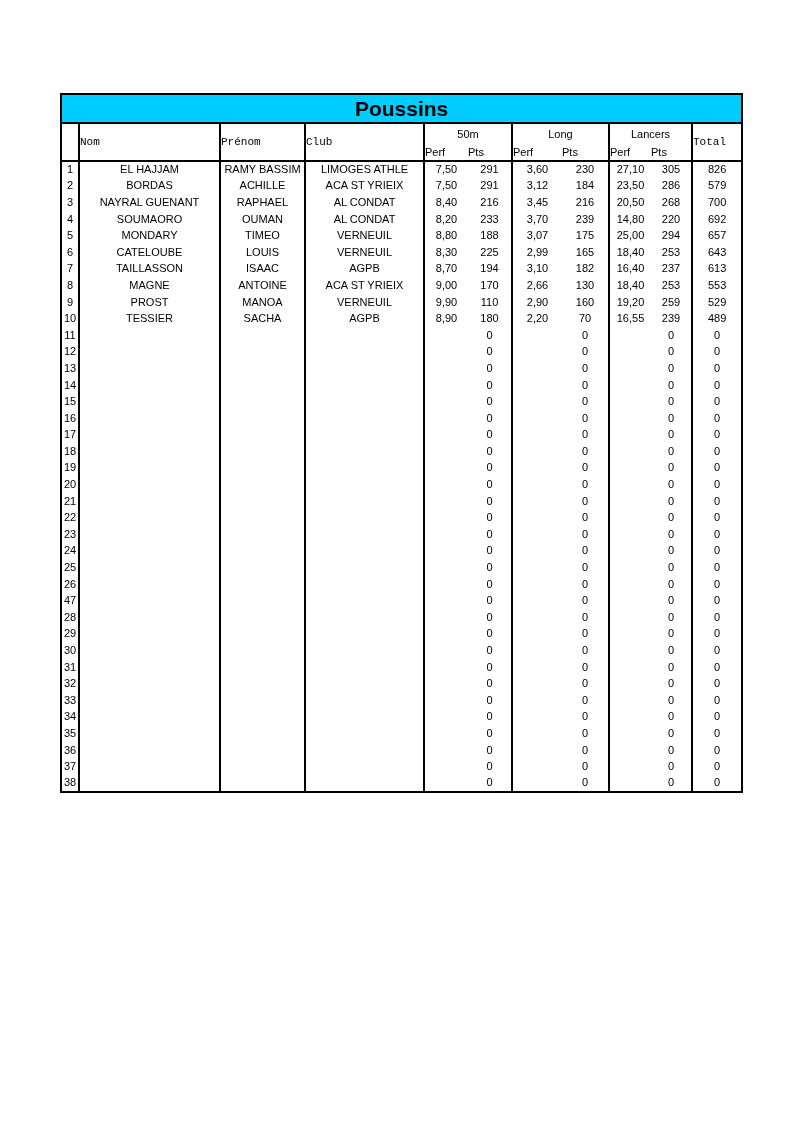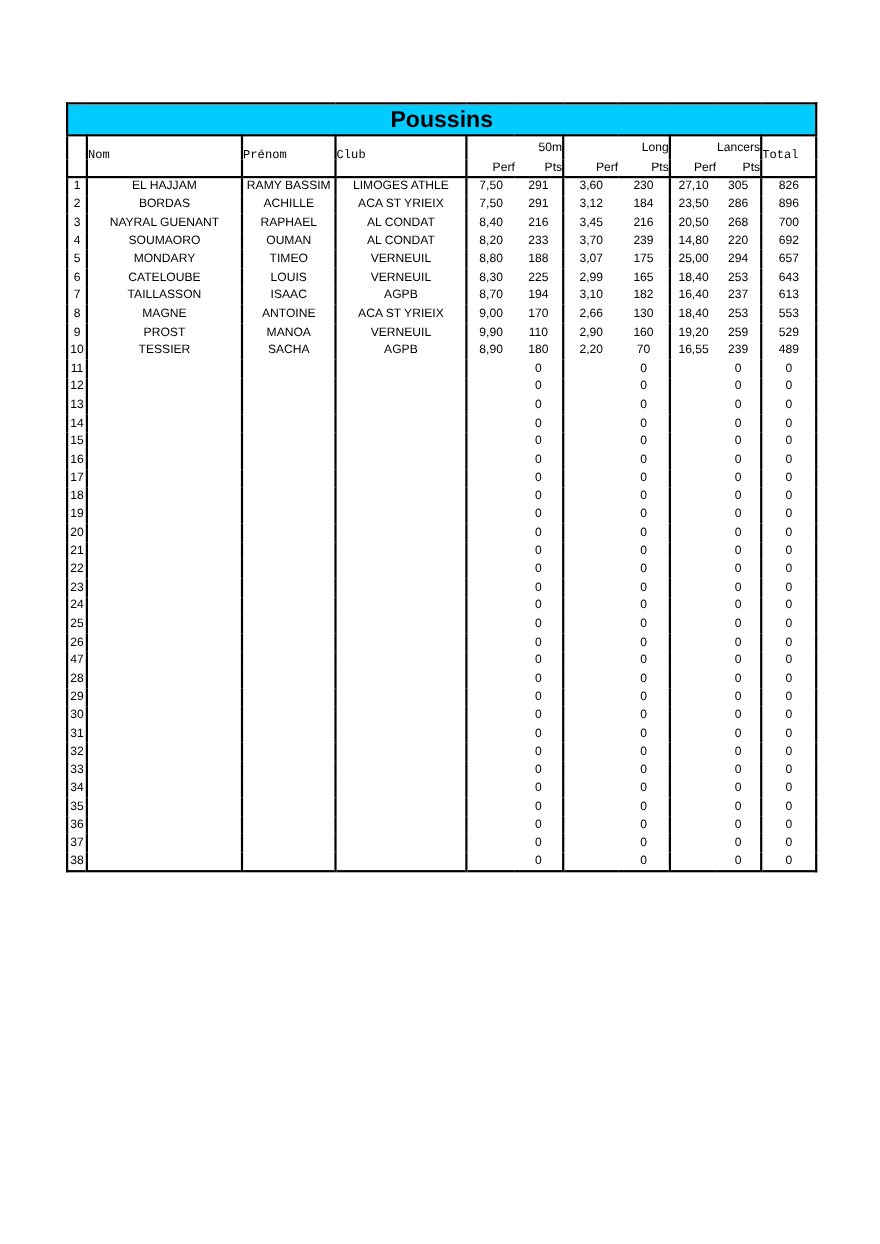--- a/index.html
+++ b/index.html
@@ -32,22 +32,22 @@
   tr.title-row td {
     height:27px;
     text-align:center;
     font-size:21px;
     font-weight:bold;
     border-bottom:2px solid #000;
   }
   tr.h1 th { height:21px; vertical-align:middle; }
   tr.h2 th { height:15px; vertical-align:middle; border-bottom:2px solid #000; }
   .colh { font-weight:bold; text-align:left;font-family:Liberation Mono, monospace; }
-  .grph { font-weight:bold; text-align:right; vertical-align:top; padding-top:4px; }
-  .sub  { font-weight:bold; text-align:right; }
+  .grph { font-weight:bold; text-align:center; vertical-align:top; padding-top:4px; }
+  .sub  { font-weight:bold; text-align:left; }
   .bR { border-right:2px solid #000; }
   .bB { border-bottom:2px solid #000; }
   tbody tr { height:16.6px; }
   .td-rank   { text-align:center; font-weight:bold; border-right:2px solid #000; }
   .td-nom    { text-align:center; font-weight:bold; padding-left:3px; border-right:2px solid #000; }
   .td-center { text-align:center; }
   .td-num    { text-align:center; }
   .td-total  { text-align:center; font-weight:bold;margin-left:44px; }
 </style>
 </head>
@@ -109,21 +109,21 @@
           <td class="td-rank">2</td>
           <td class="td-nom">BORDAS</td>
           <td class="td-center bR">ACHILLE</td>
           <td class="td-center bR">ACA ST YRIEIX</td>
           <td class="td-num">7,50</td>
           <td class="td-num bR">291</td>
           <td class="td-num">3,12</td>
           <td class="td-num bR">184</td>
           <td class="td-num">23,50</td>
           <td class="td-num bR">286</td>
-          <td class="td-total">896</td>
+          <td class="td-total">579</td>
         </tr>
         <tr>
           <td class="td-rank">3</td>
           <td class="td-nom">NAYRAL GUENANT</td>
           <td class="td-center bR">RAPHAEL</td>
           <td class="td-center bR">AL CONDAT</td>
           <td class="td-num">8,40</td>
           <td class="td-num bR">216</td>
           <td class="td-num">3,45</td>
           <td class="td-num bR">216</td>

